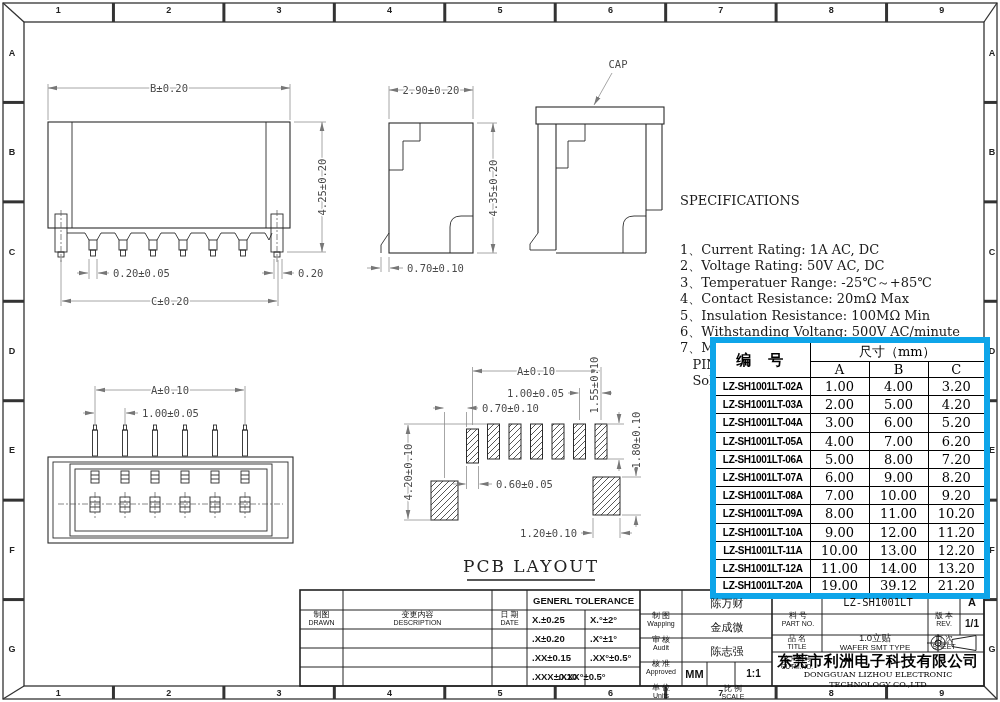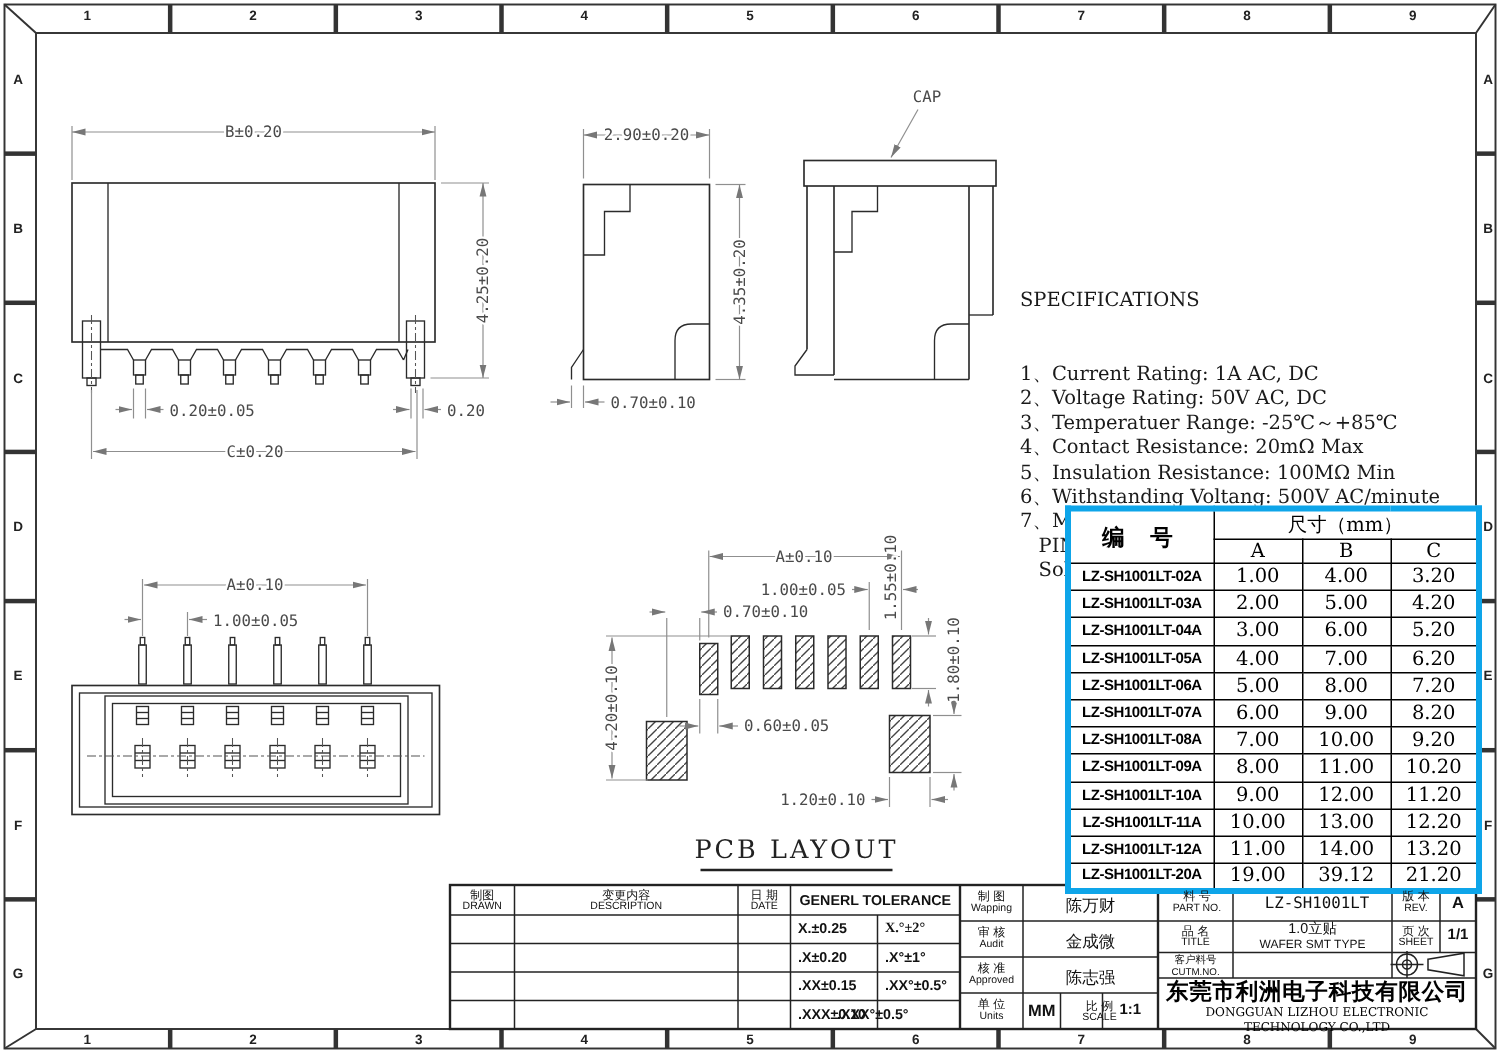--- a/index.html
+++ b/index.html
@@ -23,29 +23,29 @@
   .vt{font:17px "DejaVu Serif",serif;letter-spacing:2px;fill:#222;text-anchor:middle;
       paint-order:stroke;stroke:#fff;stroke-width:3px;}
   
   .zl{position:absolute;width:12px;text-align:center;font:bold 9px "Liberation Sans",sans-serif;color:#222;}
   #spec{position:absolute;left:680px;top:160px;width:300px;color:#1a1a1a;
         font:13px "DejaVu Serif",serif;line-height:16.4px;white-space:pre;}
   #spec .t{font-weight:normal;}
   #parts-table{position:absolute;left:710px;top:337px;width:274px;border-collapse:collapse;
         table-layout:fixed;background:#fff;}
   #parts-table th,#parts-table td{border:1px solid #000;padding:0;text-align:center;overflow:hidden;}
-  #parts-table{border:4px solid #0ea5e9;}
+  #parts-table{border:6px solid #0ea5e9;}
   #parts-table .hcn{font:bold 15px "DejaVu Serif",serif;letter-spacing:6px;}
   #parts-table .hsz{font:13px "DejaVu Serif",serif;height:17px;}
   #parts-table .habc{font:13px "DejaVu Serif",serif;height:15px;}
   #parts-table td.pn{font:bold 10px "Liberation Sans",sans-serif;letter-spacing:-.3px;}
   #parts-table td.val{font:13px "DejaVu Serif",serif;}
   #parts-table tbody tr{height:18.2px;}
   .lab2{position:absolute;text-align:center;color:#111;}
-  .lab2 .cn{display:block;font-size:8px;line-height:9px;}
+  .lab2 .cn{display:block;font-size:8px;line-height:9px;margin-top:18px;}
   .lab2 .en{display:block;font-size:7px;line-height:8px;}
   .lab1{position:absolute;text-align:center;color:#111;font:bold 9.5px "Liberation Sans",sans-serif;}
   .name{position:absolute;text-align:center;color:#111;font:11px "DejaVu Serif",serif;}
   .tolcell{position:absolute;color:#111;font:bold 9.5px "Liberation Sans",sans-serif;}
   .big{font:bold 11px "Liberation Sans",sans-serif;}
   .med{font:bold 10px "Liberation Sans",sans-serif;}
   #company{position:absolute;left:772px;top:653px;width:212px;text-align:center;color:#000;}
   #company .cn{display:block;font:600 15px "DejaVu Serif",serif;letter-spacing:.5px;line-height:17px;}
   #company .en{display:block;font:8px "DejaVu Serif",serif;line-height:10px;}
   #product .cn{font-size:9.5px;line-height:10px;}
@@ -505,21 +505,21 @@
     <span class="cn">变更内容</span>
         <span class="en">DESCRIPTION</span>
       </div>
   <div class="lab2" style="left:492px;top:592px;width:35px">
     <span class="cn">日 期</span>
         <span class="en">DATE</span>
       </div>
   <div class="lab1" style="left:527px;top:595px;width:113px">GENERL TOLERANCE</div>
   <div id="tol-cells">
         <div class="tolcell" style="left: 532px; top: 613.5px;">X.±0.25</div>
-        <div class="tolcell" style="left: 590px; top: 613.5px; font-family: Liberation Serif, serif;">X.°±2°</div>
+        <div class="tolcell" style="left: 590px; top: 613.5px;">X.°±2°</div>
         <div class="tolcell" style="left: 532px; top: 632.5px;">.X±0.20</div>
         <div class="tolcell" style="left: 590px; top: 632.5px;">.X°±1°</div>
         <div class="tolcell" style="left: 532px; top: 651.5px;">.XX±0.15</div>
         <div class="tolcell" style="left: 590px; top: 651.5px;">.XX°±0.5°</div>
         <div class="tolcell" style="left: 532px; top: 670.5px;">.XXX±0.10</div>
         <div class="tolcell" style="left: 558px; top: 670.5px; text-align: right;">.XXX°±0.5°</div>
       </div>
 
   <div class="lab2" style="left:640px;top:593px;width:42px">
     <span class="cn">制 图</span>

